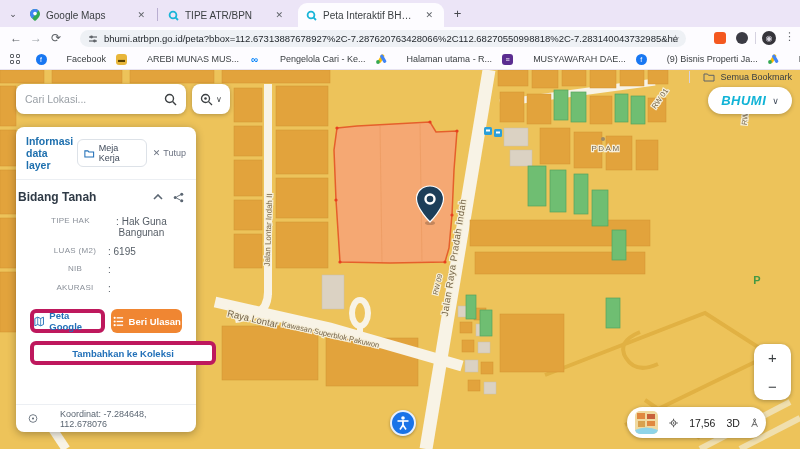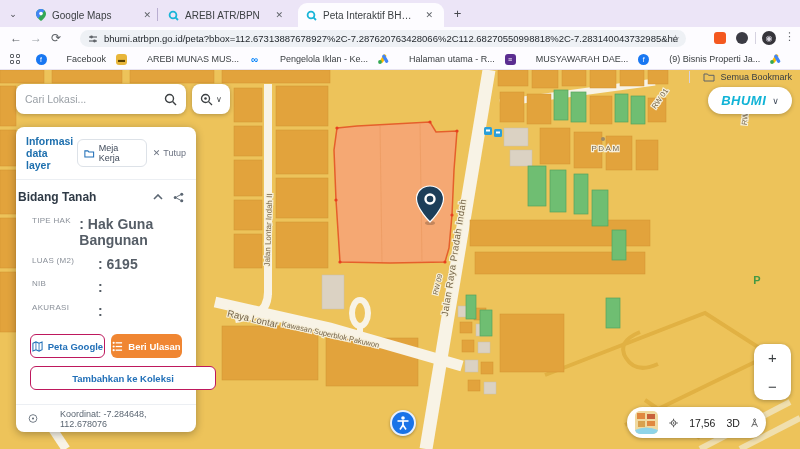--- a/index.html
+++ b/index.html
@@ -63,28 +63,28 @@
     border-radius:8px; box-shadow:0 2px 8px rgba(0,0,0,.3); }
   .panel-header { display:flex; align-items:center; padding:8px 8px 0 10px; gap:4px; }
   .panel-title { font-size:10.5px; font-weight:bold; color:#1d6fae; flex:1; }
   .chip { display:flex; align-items:center; gap:4px; border:1px solid #dde2e8; border-radius:6px;
     padding:3px 6px; font-size:9px; color:#3f4a5a; background:#fff; }
   .tutup { display:flex; align-items:center; gap:3px; font-size:9px; color:#6b7280; padding:2px 2px; }
   .panel-div { height:1px; background:#eceff3; margin-top:8px; }
   .section-row { display:flex; align-items:center; padding:10px 12px 0 2px; }
   .section-title { font-size:12px; font-weight:bold; color:#2f3a46; flex:1; }
   .sec-icons { display:flex; gap:10px; color:#5b6672; align-items:center; }
-  .fields { padding:12px 12px 0 16px; }
+  .fields { padding:12px 12px 0 26px;text-align:center; }
   .frow { display:flex; margin-bottom:7.5px; }
   .flabel { width:66px; font-size:8px; color:#8a9099; letter-spacing:.3px; }
-  .fvalue { font-size:14px; color:#555d66;font-weight:bold; }
+  .fvalue { font-size:10px; color:#555d66; }
   .btn-row { display:flex; gap:6px; padding:8px 14px 0 14px; }
   .btn { border-radius:6px; height:24px; display:flex; align-items:center; justify-content:center;
     gap:5px; font-size:9.5px; font-weight:bold; }
-  .btn-outline { border:1px solid #be185d; color:#2270b8; background:#fff; }
+  .btn-outline { border:4px solid #be185d; color:#2270b8; background:#fff; }
   .btn-peta { width:92px; }
   .btn-ulasan { width:88px; background:#f08632; color:#fff; border:none; }
   .btn-koleksi { margin:8px 14px 0 14px; width:186px; }
   .panel-footer { position:absolute; bottom:0; left:0; right:0; height:28px; border-top:1px solid #eceff3;
     display:flex; align-items:center; gap:22px; padding:0 12px; font-size:9px; color:#5b6672; }
 
   .bhumi-pill { position:absolute; left:708px; top:87px; width:84px; height:27px; background:#fff;
     border-radius:14px; box-shadow:0 1px 4px rgba(0,0,0,.25); display:flex; align-items:center;
     justify-content:center; gap:6px; }
   .bhumi-logo { font-size:13px; font-weight:bold; font-style:italic; color:#10b3d6; letter-spacing:.5px; }
@@ -252,37 +252,37 @@
     <circle cx="430" cy="129" r="4.5" fill="none" stroke="#fff" stroke-width="2.4"></circle>
   </g>
 </svg>
 </div>
 
 <div class="tabstrip">
   <div class="tab-search-btn">
     <span>⌄</span>
   </div>
 
-  <div class="tab" style="left:28px;width:134px">
+  <div class="tab" style="left:22px;width:134px">
     <svg width="10" height="12" viewBox="0 0 10 12">
       <path d="M5,0 C2.2,0 0,2.2 0,5 c0,3.5 5,7 5,7 s5,-3.5 5,-7 C10,2.2 7.8,0 5,0 z" fill="#34a853"></path>
       <path d="M5,0 C2.2,0 0,2.2 0,5 c0,1.5 1,3.2 2.2,4.6 L8.5,1.5 C7.6,0.6 6.4,0 5,0 z" fill="#4285f4"></path>
       <circle cx="5" cy="4.6" r="1.8" fill="#fff"></circle>
     </svg>
     <span class="title">Google Maps</span>
     <span class="close">✕</span>
   </div>
   <div class="tab-divider" style="left:157px"></div>
 
   <div class="tab" style="left:160px;width:134px">
     <svg width="11" height="11" viewBox="0 0 11 11">
       <circle cx="5" cy="5" r="3.4" fill="none" stroke="#19b5d8" stroke-width="1.8"></circle>
       <line x1="7.6" y1="7.6" x2="10" y2="10" stroke="#19b5d8" stroke-width="1.8"></line>
     </svg>
-    <span class="title">AREBI ATR/BPN</span>
+    <span class="title">TIPE ATR/BPN</span>
     <span class="close">✕</span>
   </div>
 
   <div class="tab active" style="left:298px;width:146px">
     <svg width="11" height="11" viewBox="0 0 11 11">
       <circle cx="5" cy="5" r="3.4" fill="none" stroke="#19b5d8" stroke-width="1.8"></circle>
       <line x1="7.6" y1="7.6" x2="10" y2="10" stroke="#19b5d8" stroke-width="1.8"></line>
     </svg>
     <span class="title">Peta Interaktif BHUMI ATR/BPN</span>
     <span class="close">✕</span>
@@ -326,21 +326,21 @@
   <div class="bm">
     <span class="bm-fav" style="background:#1877f2;border-radius:50%">f</span>
     <span>Facebook</span>
   </div>
   <div class="bm">
     <span class="bm-fav" style="background:#e8b63a;color:#5a4200">▬</span>
     <span>AREBI MUNAS MUS...</span>
   </div>
   <div class="bm">
     <span class="bm-fav" style="background:transparent;color:#0082fb;font-weight:bold;font-size:10px">∞</span>
-    <span>Pengelola Iklan - Ke...</span>
+    <span>Pengelola Cari - Ke...</span>
   </div>
   <div class="bm">
     <svg width="11" height="10" viewBox="0 0 11 10">
       <rect x="3.2" y="0" width="3.4" height="9" rx="1.6" transform="rotate(30 5 5)" fill="#fbbc04"></rect>
       <rect x="5.6" y="0.4" width="3.4" height="9" rx="1.6" transform="rotate(-30 7 5)" fill="#4285f4"></rect>
       <circle cx="2" cy="8" r="1.9" fill="#34a853"></circle>
     </svg>
     <span>Halaman utama - R...</span>
   </div>
   <div class="bm">

